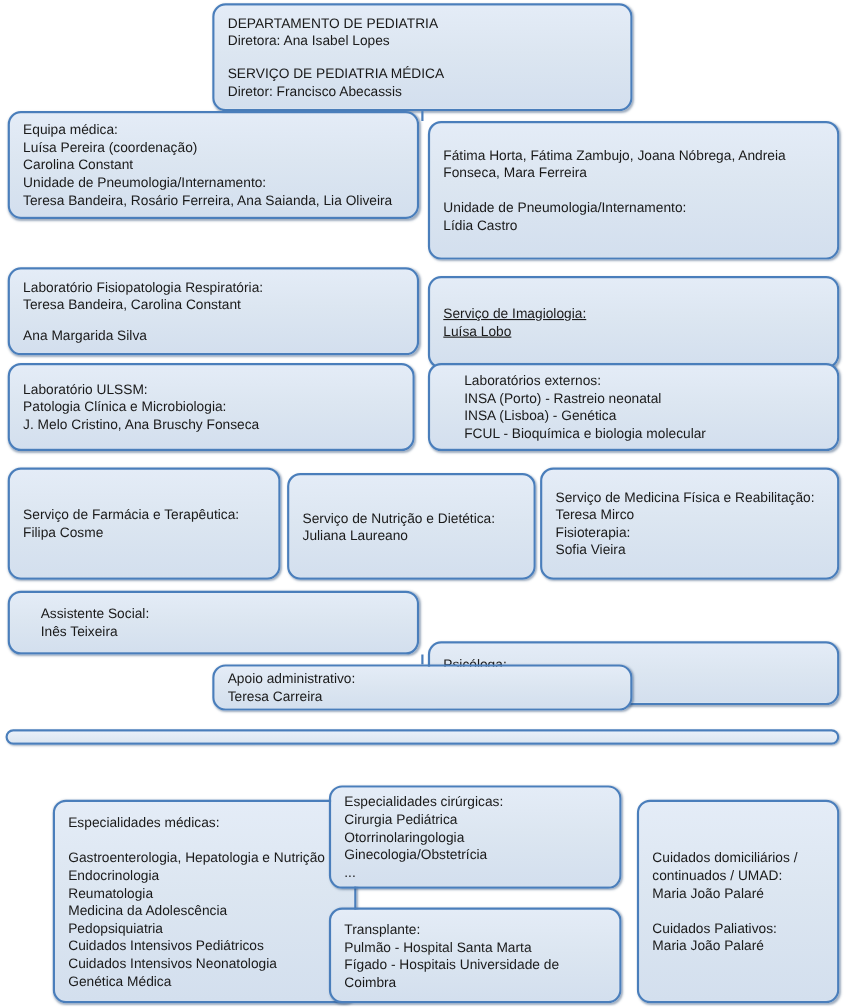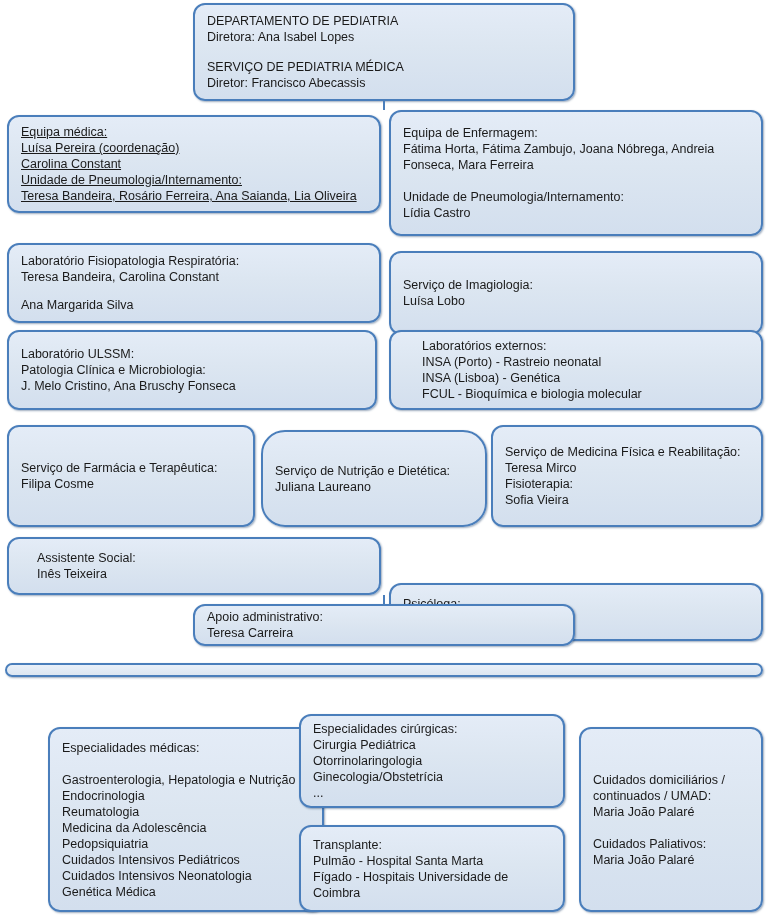--- a/index.html
+++ b/index.html
@@ -57,25 +57,25 @@
   
   .connector {
     position: absolute;
     background: #4a7ebb;
     width: 2px;
   }
 
   
   #box-department      { left: 193px; top: 3px;   width: 382px; height: 98px; }
 
-  #box-medical-team    { left: 7px;   top: 115px; width: 374px; height: 98px; text-decoration: underline; }
+  #box-medical-team    { left: 7px;   top: 101px; width: 374px; height: 98px; }
   #box-nursing-team    { left: 389px; top: 110px; width: 374px; height: 126px; }
 
   #box-lab-fisio       { left: 7px;   top: 243px; width: 374px; height: 80px; }
-  #box-imagiologia     { left: 389px; top: 251px; width: 374px; height: 84px; }
+  #box-imagiologia     { left: 389px; top: 251px; width: 374px; height: 84px; text-decoration: underline; }
 
   #box-lab-ulssm       { left: 7px;   top: 330px; width: 370px; height: 80px; }
   #box-labs-externos   { left: 389px; top: 330px; width: 374px; height: 80px; }
 
   #box-farmacia        { left: 7px;   top: 425px; width: 248px; height: 102px; }
   #box-nutricao        { left: 261px; top: 430px; width: 226px; height: 97px; }
   #box-medicina-fisica { left: 491px; top: 425px; width: 272px; height: 102px; border-radius: 12px; }
 
   #box-assistente      { left: 7px;   top: 537px; width: 374px; height: 58px; }
   #box-psicologa       { left: 389px; top: 537px; width: 374px; height: 58px; }
@@ -95,33 +95,33 @@
 </style>
 </head>
 <body style="background: rgb(255, 255, 255); color: rgb(26, 26, 26);">
 
 <div class="box center" id="box-department" style="border-color: rgb(74, 126, 187);"><span class="line">DEPARTAMENTO DE PEDIATRIA</span><span class="line">Diretora: Ana Isabel Lopes</span><span class="spacer"></span><span class="line">SERVIÇO DE PEDIATRIA MÉDICA</span><span class="line">Diretor: Francisco Abecassis</span></div>
 
 <div class="connector" id="conn-dept-left" style="background: rgb(74, 126, 187);"></div>
 
 <div class="box" id="box-medical-team" style="border-color: rgb(74, 126, 187);"><span class="line">Equipa médica:</span><span class="line">Luísa Pereira (coordenação)</span><span class="line">Carolina Constant</span><span class="spacer"></span><span class="line">Unidade de Pneumologia/Internamento:</span><span class="line">Teresa Bandeira, Rosário Ferreira, Ana Saianda, Lia Oliveira</span></div>
 
-<div class="box" id="box-nursing-team" style="border-color: rgb(74, 126, 187);"><span class="line">Equipa de Enfermagem:</span><span class="line">Fátima Horta, Fátima Zambujo, Joana Nóbrega, Andreia</span><span class="line">Fonseca, Mara Ferreira</span><span class="spacer"></span><span class="line">Unidade de Pneumologia/Internamento:</span><span class="line">Lídia Castro</span></div>
+<div class="box" id="box-nursing-team" style="border-color: rgb(74, 126, 187);"><span class="line">Fátima Horta, Fátima Zambujo, Joana Nóbrega, Andreia</span><span class="line">Fonseca, Mara Ferreira</span><span class="spacer"></span><span class="line">Unidade de Pneumologia/Internamento:</span><span class="line">Lídia Castro</span></div>
 
 <div class="box" id="box-lab-fisio" style="border-color: rgb(74, 126, 187);"><span class="line">Laboratório Fisiopatologia Respiratória:</span><span class="line">Teresa Bandeira, Carolina Constant</span><span class="spacer"></span><span class="line">Ana Margarida Silva</span></div>
 
 <div class="box" id="box-imagiologia" style="border-color: rgb(74, 126, 187);"><span class="line">Serviço de Imagiologia:</span><span class="line">Luísa Lobo</span></div>
 
 <div class="box" id="box-lab-ulssm" style="border-color: rgb(74, 126, 187);"><span class="line">Laboratório ULSSM:</span><span class="line">Patologia Clínica e Microbiologia:</span><span class="line">J. Melo Cristino, Ana Bruschy Fonseca</span></div>
 
 <div class="box" id="box-labs-externos" style="border-color: rgb(74, 126, 187); padding-left: 31px;"><span class="line">Laboratórios externos:</span><span class="line">INSA (Porto) - Rastreio neonatal</span><span class="line">INSA (Lisboa) - Genética</span><span class="line">FCUL - Bioquímica e biologia molecular</span></div>
 
 <div class="box" id="box-farmacia" style="border-color: rgb(74, 126, 187);"><span class="line">Serviço de Farmácia e Terapêutica:</span><span class="line">Filipa Cosme</span></div>
 
-<div class="box" id="box-nutricao" style="border-color: rgb(74, 126, 187); border-radius: 24px;"><span class="line">Serviço de Nutrição e Dietética:</span><span class="line">Juliana Laureano</span></div>
+<div class="box" id="box-nutricao" style="border-color: rgb(74, 126, 187);"><span class="line">Serviço de Nutrição e Dietética:</span><span class="line">Juliana Laureano</span></div>
 
 <div class="box" id="box-medicina-fisica" style="border-color: rgb(74, 126, 187);"><span class="line">Serviço de Medicina Física e Reabilitação:</span><span class="line">Teresa Mirco</span><span class="line">Fisioterapia:</span><span class="line">Sofia Vieira</span></div>
 
 <div class="box" id="box-assistente" style="border-color: rgb(74, 126, 187); padding-left: 28px;"><span class="line">Assistente Social:</span><span class="line">Inês Teixeira</span></div>
 
 <div class="box" id="box-psicologa" style="border-color: rgb(74, 126, 187); margin-top: 46px;"><span class="line">Psicóloga:</span><span class="line">Sofia N. Silva</span></div>
 
 <div class="connector" id="conn-admin" style="background: rgb(74, 126, 187);"></div>
 
 <div class="box center" id="box-apoio-admin" style="border-color: rgb(74, 126, 187);"><span class="line">Apoio administrativo:</span><span class="line">Teresa Carreira</span></div>

